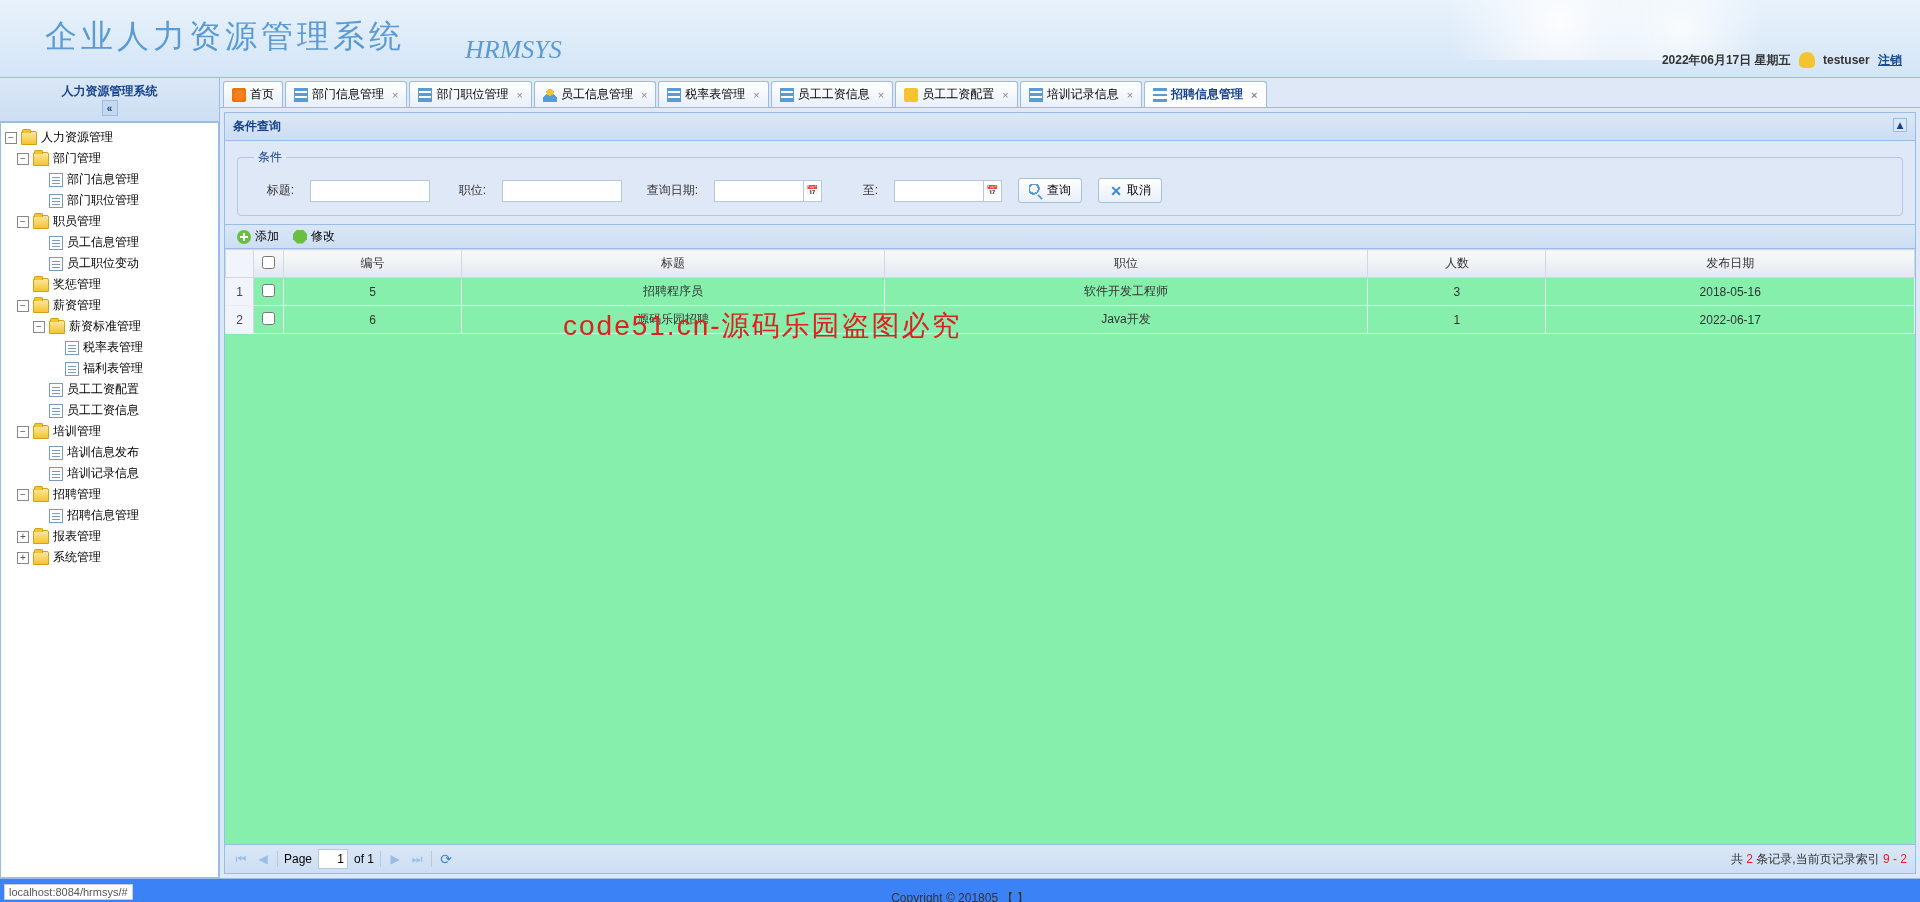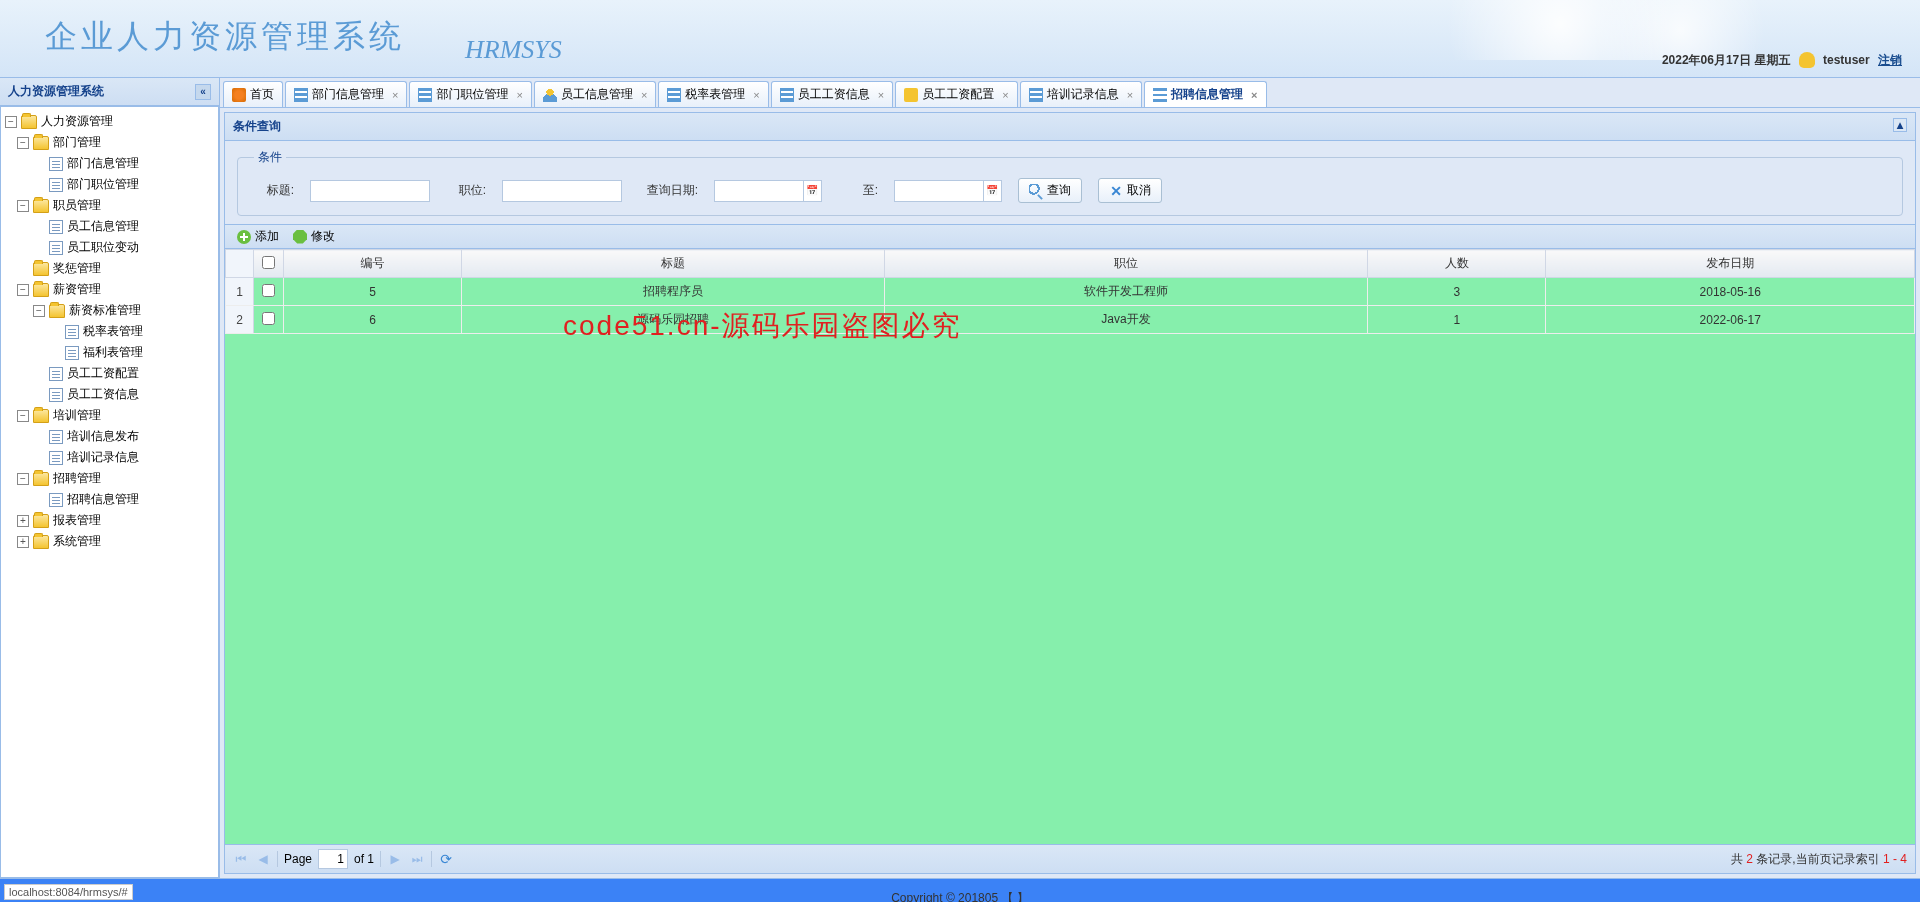--- a/index.html
+++ b/index.html
@@ -12,21 +12,21 @@
 .header-right { position: absolute; right: 18px; top: 50px; font-size: 15px; font-weight: bold; color: #333; }
 .header-right .user-icon { display: inline-block; width: 16px; height: 16px; background: #f4c430; border-radius: 50% 50% 30% 30%; vertical-align: middle; margin: 0 4px; }
 .header-right a { color: #1a4d8f; text-decoration: underline; font-weight: bold; }
 .header-clouds { position: absolute; right: 80px; top: 0; width: 400px; height: 60px; background: radial-gradient(circle at 30% 40%, rgba(255,255,255,0.9) 0%, rgba(255,255,255,0) 40%), radial-gradient(circle at 60% 50%, rgba(255,255,255,0.8) 0%, rgba(255,255,255,0) 35%); }
 
 
 .main-layout { display: flex; height: calc(100vh - 78px - 24px); }
 
 
 .sidebar { width: 220px; background: #dfe8f6; border-right: 1px solid #99bce8; display: flex; flex-direction: column; }
-.sidebar-title { background: linear-gradient(to bottom, #dae7f6, #cddef3); border-bottom: 1px solid #99bce8; padding: 5px 8px; font-weight: bold; color: #15428b; display: flex; justify-content: space-between; align-items: center; }
+.sidebar-title { background: linear-gradient(to bottom, #dae7f6, #cddef3); border-bottom: 1px solid #99bce8; padding: 5px 8px; font-weight: bold; color: #15428b; display: flex; justify-content: space-between; align-items: center; flex-direction: column; }
 .collapse-btn { width: 16px; height: 16px; background: #c5d8ed; border: 1px solid #99bce8; display: flex; align-items: center; justify-content: center; cursor: pointer; font-size: 10px; color: #15428b; }
 .tree { padding: 4px; overflow-y: auto; flex: 1; background: #fff; border: 1px solid #99bce8; margin: 0; }
 .tree-node { display: flex; align-items: center; padding: 2px 0; cursor: pointer; white-space: nowrap; }
 .tree-toggle { width: 12px; height: 12px; border: 1px solid #888; background: #fff; display: inline-flex; align-items: center; justify-content: center; font-size: 10px; line-height: 1; margin-right: 4px; color: #555; }
 .tree-spacer { width: 16px; display: inline-block; }
 .folder-icon { width: 16px; height: 14px; background: linear-gradient(#fce79f, #f4c430); border: 1px solid #d4a017; border-radius: 2px 2px 0 0; margin-right: 4px; position: relative; }
 .folder-icon::before { content: ''; position: absolute; top: -3px; left: 0; width: 7px; height: 3px; background: #f4c430; border: 1px solid #d4a017; border-bottom: none; border-radius: 2px 2px 0 0; }
 .leaf-icon { width: 14px; height: 14px; background: #fff; border: 1px solid #7a9ac0; margin-right: 4px; position: relative; }
 .leaf-icon::after { content: ''; position: absolute; left: 2px; top: 3px; right: 2px; height: 1px; background: #7a9ac0; box-shadow: 0 3px 0 #7a9ac0, 0 6px 0 #7a9ac0; }
 .tree-label { color: #000; }
@@ -365,21 +365,21 @@
         <span class="pager-sep"></span>
         <span>Page</span>
         <input value="1" style="">
         <span>of 1</span>
         <span class="pager-sep"></span>
         <span class="pager-btn">▶</span>
         <span class="pager-btn">⏭</span>
         <span class="pager-sep"></span>
         <span class="pager-btn icon-refresh">⟳</span>
         <span class="pager-info">
-          <span>共 </span><span class="hl">2</span><span> 条记录,当前页记录索引 </span><span class="hl">1 - 4</span>
+          <span>共 </span><span class="hl">2</span><span> 条记录,当前页记录索引 </span><span class="hl">9 - 2</span>
         </span>
       </div>
     </div>
   </div>
 </div>
 
 <div class="footer">
   <span>Copyright © 201805  【 】</span>
 </div>
 <div class="status-bar">localhost:8084/hrmsys/#</div>

